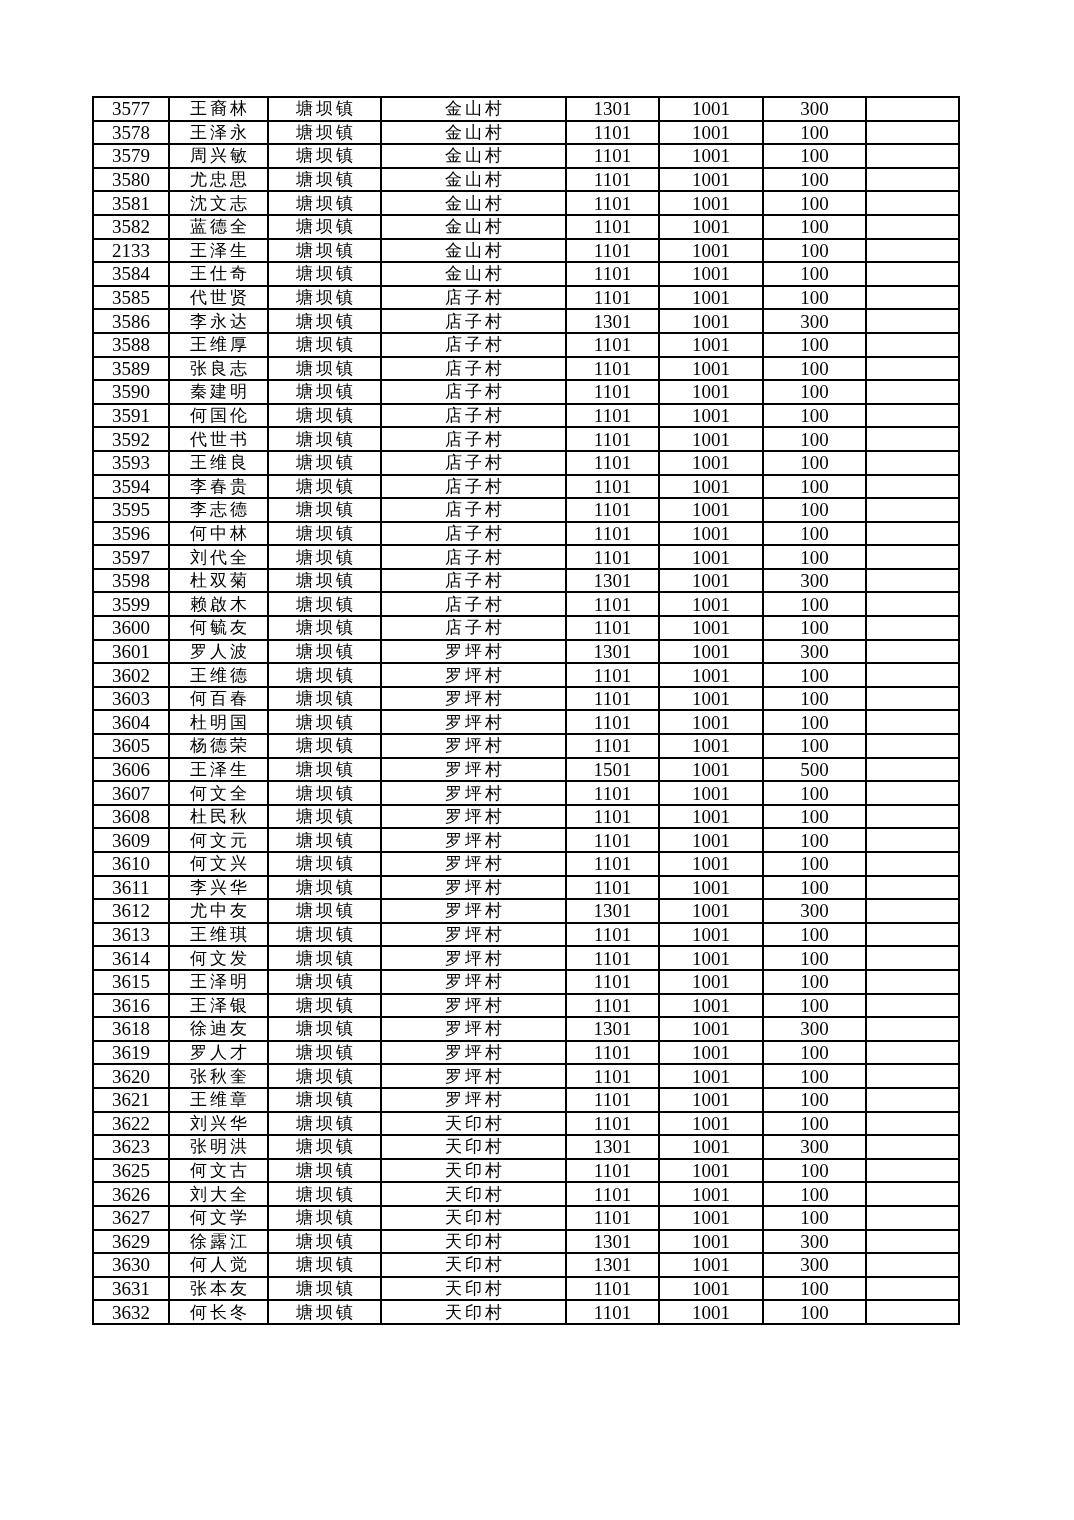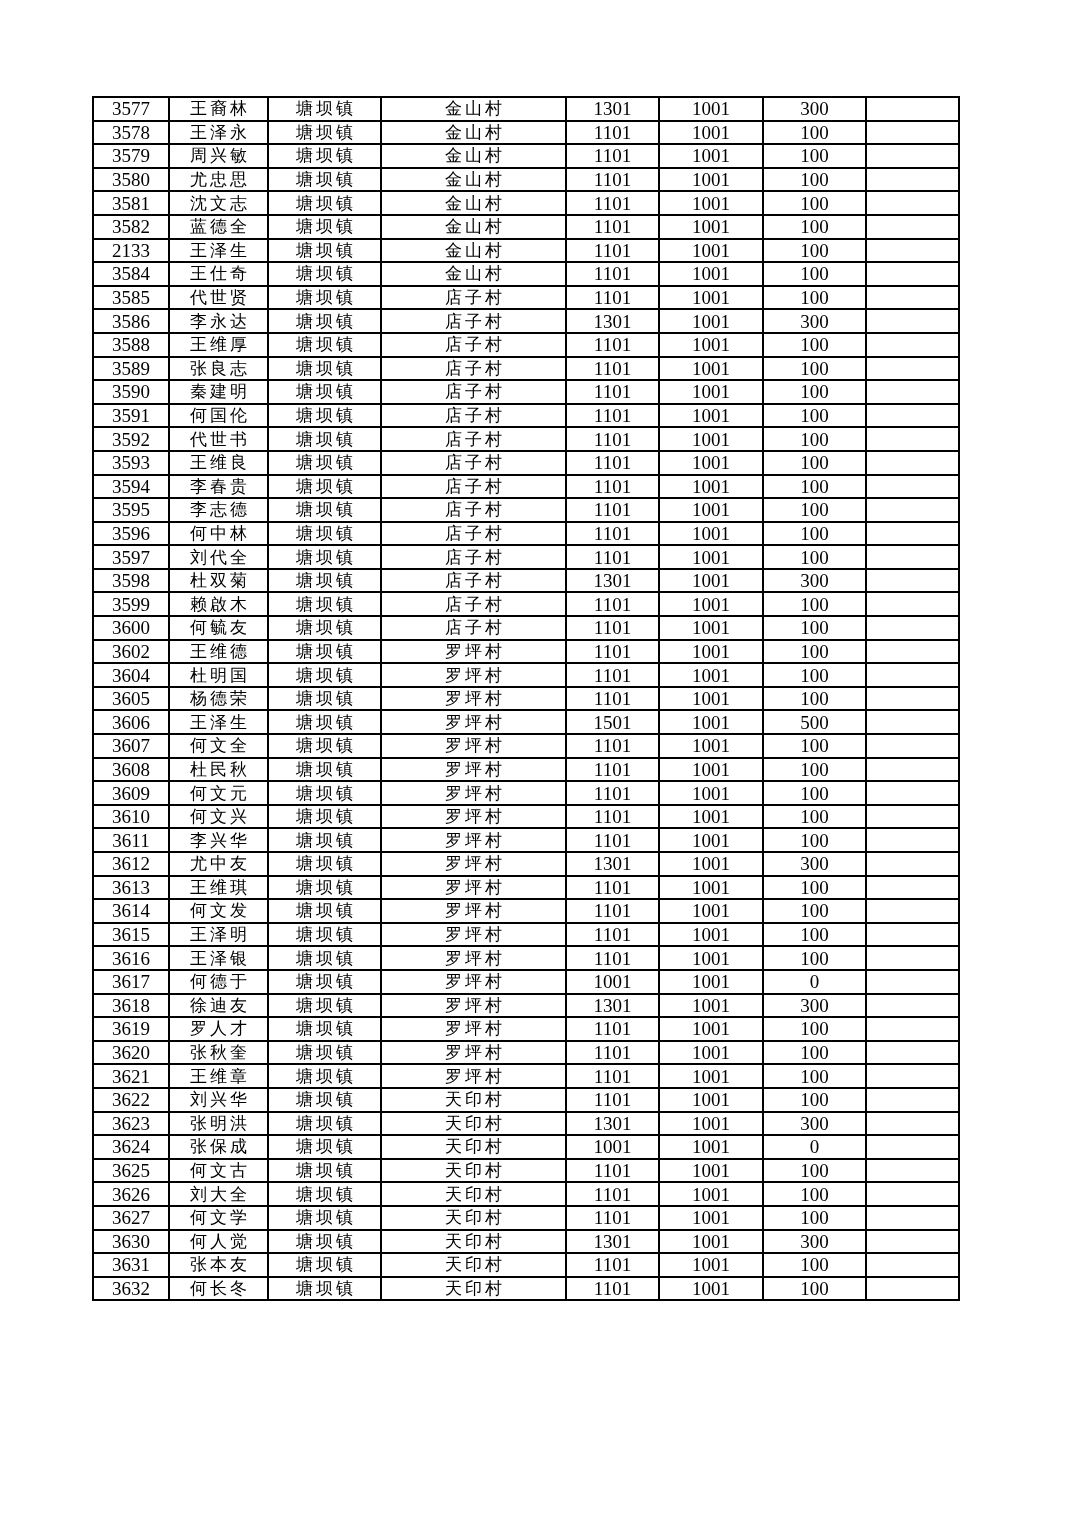--- a/index.html
+++ b/index.html
@@ -300,30 +300,50 @@
           <td class="num">3600</td>
           <td class="cjk">何毓友</td>
           <td class="cjk">塘坝镇</td>
           <td class="cjk">店子村</td>
           <td class="num">1101</td>
           <td class="num">1001</td>
           <td class="num">100</td>
           <td class="num"></td>
         </tr>
         <tr>
+          <td class="num">3601</td>
+          <td class="cjk">罗人波</td>
+          <td class="cjk">塘坝镇</td>
+          <td class="cjk">罗坪村</td>
+          <td class="num">1301</td>
+          <td class="num">1001</td>
+          <td class="num">300</td>
+          <td class="num"></td>
+        </tr>
+        <tr>
           <td class="num">3602</td>
           <td class="cjk">王维德</td>
           <td class="cjk">塘坝镇</td>
           <td class="cjk">罗坪村</td>
           <td class="num">1101</td>
           <td class="num">1001</td>
           <td class="num">100</td>
           <td class="num"></td>
         </tr>
         <tr>
+          <td class="num">3603</td>
+          <td class="cjk">何百春</td>
+          <td class="cjk">塘坝镇</td>
+          <td class="cjk">罗坪村</td>
+          <td class="num">1101</td>
+          <td class="num">1001</td>
+          <td class="num">100</td>
+          <td class="num"></td>
+        </tr>
+        <tr>
           <td class="num">3604</td>
           <td class="cjk">杜明国</td>
           <td class="cjk">塘坝镇</td>
           <td class="cjk">罗坪村</td>
           <td class="num">1101</td>
           <td class="num">1001</td>
           <td class="num">100</td>
           <td class="num"></td>
         </tr>
         <tr>
@@ -440,30 +460,20 @@
           <td class="num">3616</td>
           <td class="cjk">王泽银</td>
           <td class="cjk">塘坝镇</td>
           <td class="cjk">罗坪村</td>
           <td class="num">1101</td>
           <td class="num">1001</td>
           <td class="num">100</td>
           <td class="num"></td>
         </tr>
         <tr>
-          <td class="num">3617</td>
-          <td class="cjk">何德于</td>
-          <td class="cjk">塘坝镇</td>
-          <td class="cjk">罗坪村</td>
-          <td class="num">1001</td>
-          <td class="num">1001</td>
-          <td class="num">0</td>
-          <td class="num"></td>
-        </tr>
-        <tr>
           <td class="num">3618</td>
           <td class="cjk">徐迪友</td>
           <td class="cjk">塘坝镇</td>
           <td class="cjk">罗坪村</td>
           <td class="num">1301</td>
           <td class="num">1001</td>
           <td class="num">300</td>
           <td class="num"></td>
         </tr>
         <tr>
@@ -510,30 +520,20 @@
           <td class="num">3623</td>
           <td class="cjk">张明洪</td>
           <td class="cjk">塘坝镇</td>
           <td class="cjk">天印村</td>
           <td class="num">1301</td>
           <td class="num">1001</td>
           <td class="num">300</td>
           <td class="num"></td>
         </tr>
         <tr>
-          <td class="num">3624</td>
-          <td class="cjk">张保成</td>
-          <td class="cjk">塘坝镇</td>
-          <td class="cjk">天印村</td>
-          <td class="num">1001</td>
-          <td class="num">1001</td>
-          <td class="num">0</td>
-          <td class="num"></td>
-        </tr>
-        <tr>
           <td class="num">3625</td>
           <td class="cjk">何文古</td>
           <td class="cjk">塘坝镇</td>
           <td class="cjk">天印村</td>
           <td class="num">1101</td>
           <td class="num">1001</td>
           <td class="num">100</td>
           <td class="num"></td>
         </tr>
         <tr>
@@ -547,20 +547,30 @@
           <td class="num"></td>
         </tr>
         <tr>
           <td class="num">3627</td>
           <td class="cjk">何文学</td>
           <td class="cjk">塘坝镇</td>
           <td class="cjk">天印村</td>
           <td class="num">1101</td>
           <td class="num">1001</td>
           <td class="num">100</td>
+          <td class="num"></td>
+        </tr>
+        <tr>
+          <td class="num">3629</td>
+          <td class="cjk">徐露江</td>
+          <td class="cjk">塘坝镇</td>
+          <td class="cjk">天印村</td>
+          <td class="num">1301</td>
+          <td class="num">1001</td>
+          <td class="num">300</td>
           <td class="num"></td>
         </tr>
         <tr>
           <td class="num">3630</td>
           <td class="cjk">何人觉</td>
           <td class="cjk">塘坝镇</td>
           <td class="cjk">天印村</td>
           <td class="num">1301</td>
           <td class="num">1001</td>
           <td class="num">300</td>

